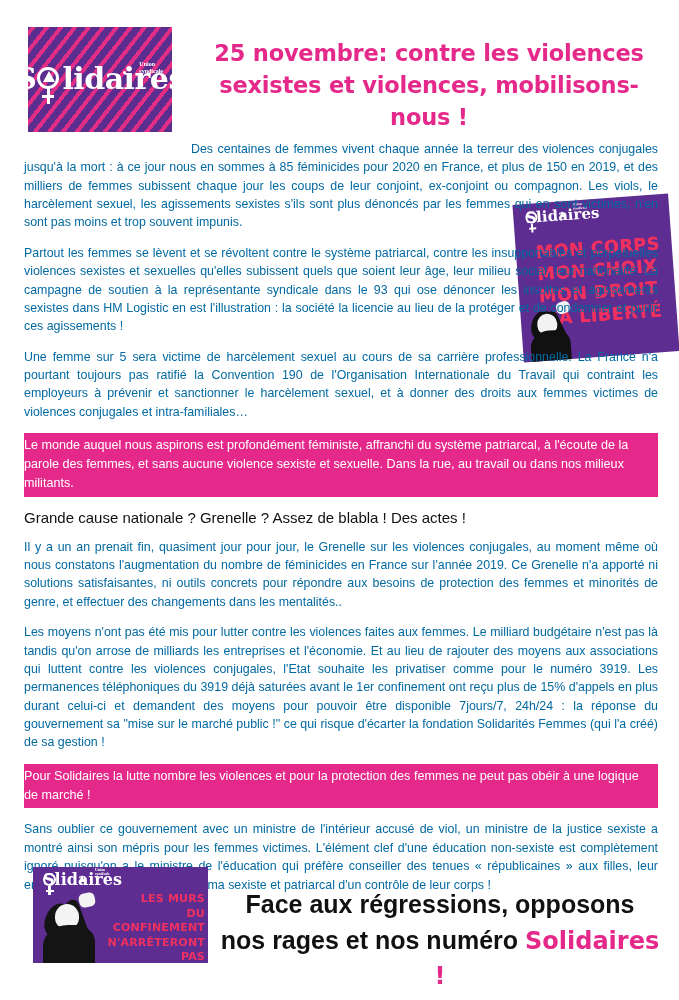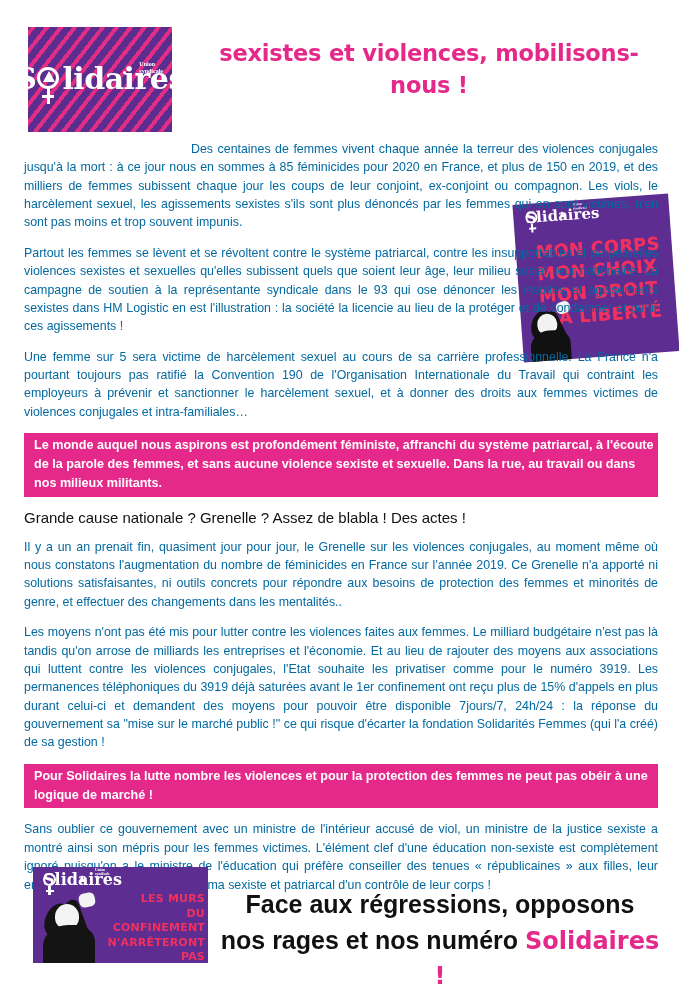--- a/index.html
+++ b/index.html
@@ -166,24 +166,24 @@
     line-height: 1.48;
     text-align: justify;
     color: #0369a1;
     font-family: "Liberation Sans", sans-serif;
   }
   p.body.first { text-indent: 167px; }
 
   .pink-band {
     background: #e5298a;
     color: #ffffff;
-    font-weight: bold;
+    font-weight: normal;
     font-size: 12.6px;
     line-height: 1.5;
-    padding: 3px 4px 4px 10px;
+    padding: 3px 4px 4px 0;
     margin: 0 0 12px 0;
     text-align: left;
   }
 
   h2.section-head {
     margin: 4px 0 12px 0;
     font-size: 15px;
     font-weight: normal;
     color: #111111;
     font-family: "Liberation Sans", sans-serif;
@@ -375,20 +375,21 @@
         <div class="logo-word"><span>S</span><span class="venus-wrap"><span class="venus"></span><span class="venus-tri"></span></span><span>lidaires</span></div>
       </div>
       <div class="logo-dot"></div>
       <div class="logo-union">
         <div>Union</div>
         <div>syndicale</div>
       </div>
     </div>
 
     <div class="main-title">
+      <div>25 novembre: contre les violences</div>
       <div>sexistes et violences, mobilisons-nous !</div>
     </div>
   </div>
 
   <div class="poster-right">
     <div class="plogo"><span>S</span><span class="venus-wrap"><span class="venus"></span><span class="venus-tri"></span></span><span>lidaires</span></div>
     <div class="plogo-union">
       <div>Union</div>
       <div>syndicale</div>
     </div>

